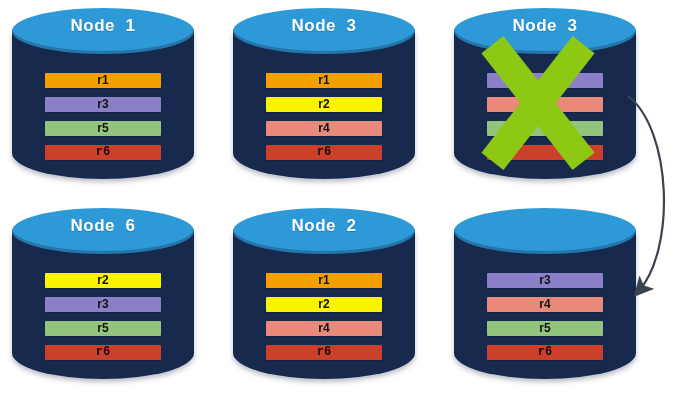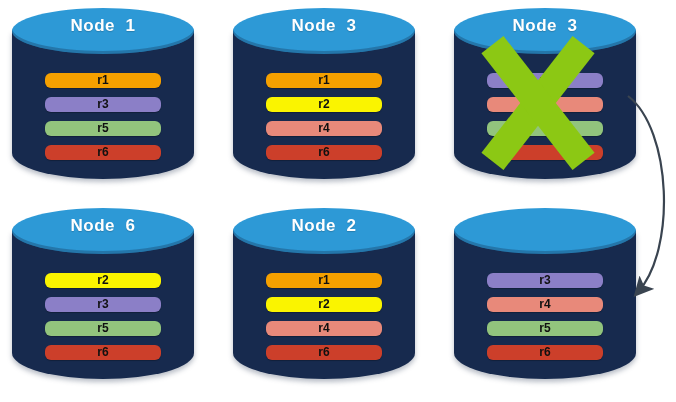--- a/index.html
+++ b/index.html
@@ -65,24 +65,24 @@
   .bars {
     position: absolute;
     left: 33px;
     top: 65px;
     width: 116px;
   }
   .bar {
     position: relative;
     height: 15px;
     margin-bottom: 9px;
-    border-radius: 6px;
+    border-radius: 1px;
     box-shadow: 0 1px 1px rgba(0,0,0,0.25);
   }
-  .bar:last-child { margin-bottom: 4px; }
+  .bar:last-child { margin-bottom: 4px; font-family: Liberation Mono, monospace; }
   .bar-label {
     position: absolute;
     left: 0;
     top: 0;
     width: 100%;
     height: 15px;
     line-height: 15px;
     text-align: center;
     font-size: 12px;
     font-weight: bold;

